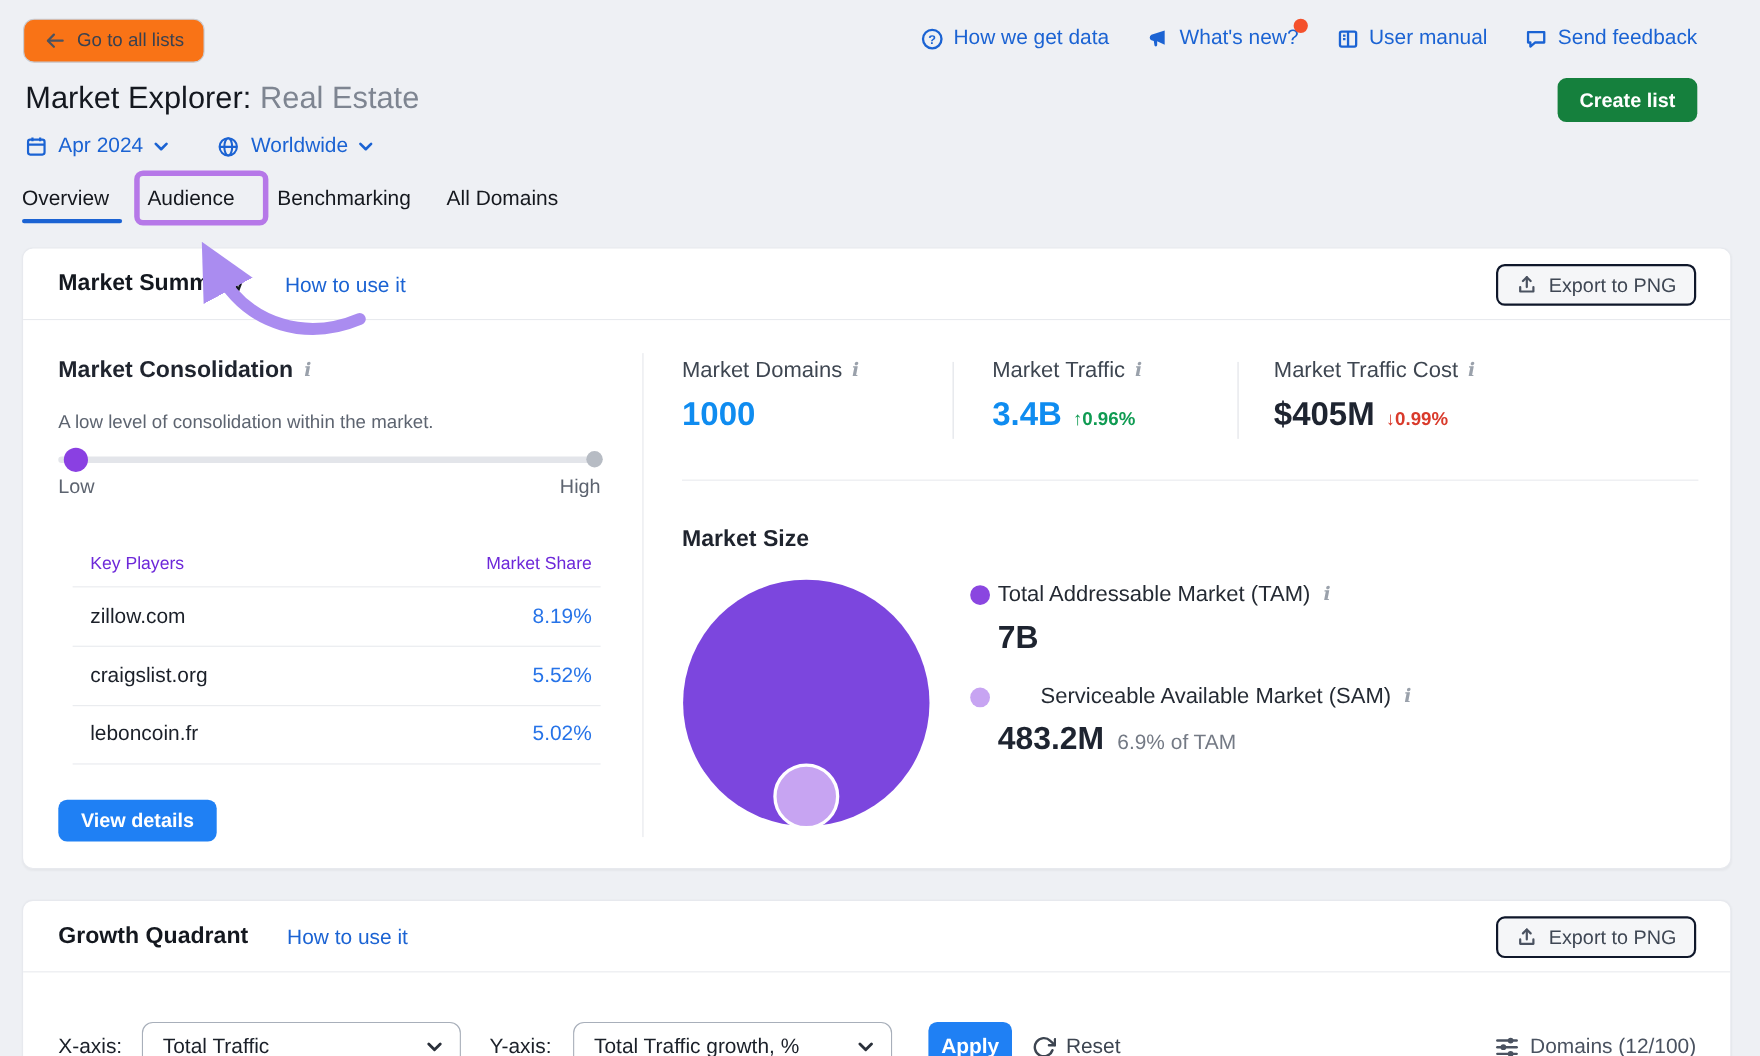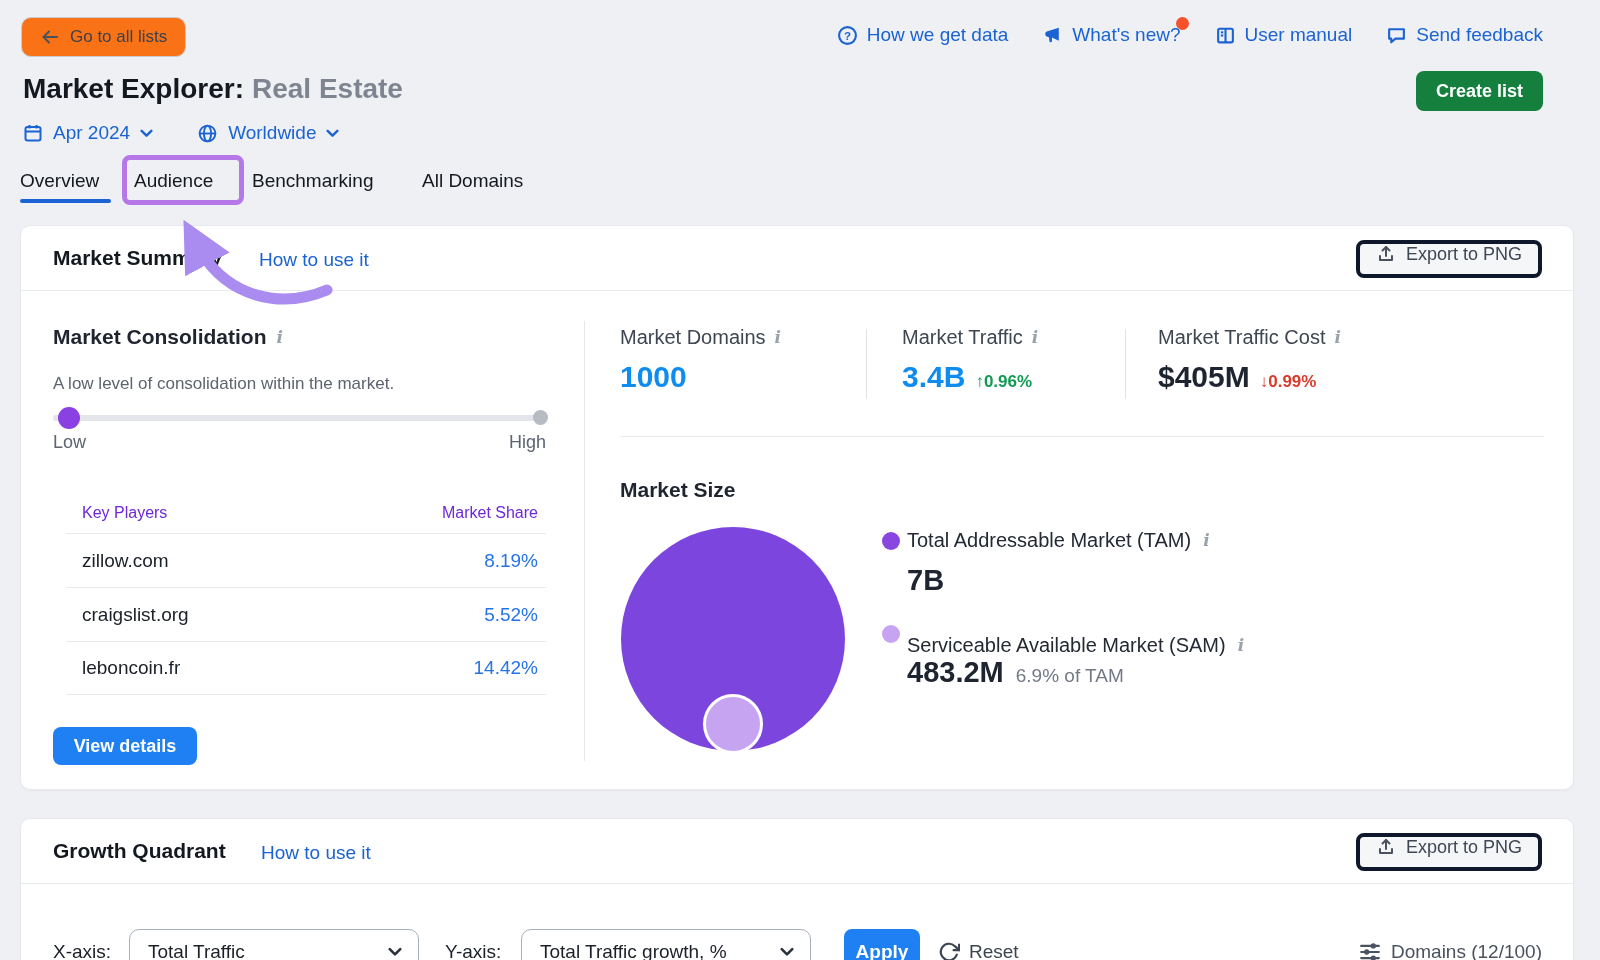--- a/index.html
+++ b/index.html
@@ -15,52 +15,52 @@
   #back-btn { left:21px; top:17px; height:40px; display:flex; align-items:center; gap:10px;
     padding:0 18px; background:#f97316; border:1px solid #c8ccd3; border-radius:10px;
     color:#394150; font-size:17px; cursor:pointer; }
   #back-btn svg { color:#4a5260; }
 
   #top-links { top:24px; right:57px; display:flex; gap:34px; align-items:center; }
   .top-link { display:flex; align-items:center; gap:9px; color:#1b63d3; font-size:19px; cursor:pointer; position:relative; }
   .top-link svg { color:#1b63d3; }
   #notif-dot { position:absolute; top:-7px; right:-8px; width:13px; height:13px; border-radius:50%; background:#f4512c; }
 
-  #page-title { left:23px; top:73px; font-size:28px; font-weight:700; color:#14181f; }
+  #page-title { left:23px; top:73px; font-size:28px; font-weight:400; color:#14181f; }
   #page-title .market-name { color:#7e8591; margin-left:8px; }
 
   #create-list-btn { left:1416px; top:71px; width:127px; height:40px; background:#15803d; color:#fff;
     border:none; border-radius:8px; font-size:18px; font-weight:600; cursor:pointer; font-family:inherit; }
 
   #filters { left:23px; top:122px; display:flex; align-items:center; gap:44px; }
   .filter { display:flex; align-items:center; gap:10px; color:#1b63d3; font-size:19px; cursor:pointer; }
 
   
   .tab { top:170px; font-size:19px; color:#15181e; cursor:pointer; }
   #tab-overview { left:20px; }
   #tab-audience { left:134px; }
   #tab-benchmarking { left:252px; }
-  #tab-alldomains { left:422px; }
+  #tab-alldomains { left:406px; }
   #tab-underline { left:20px; top:199px; width:91px; height:4px; background:#1b63d3; border-radius:2px; }
 
   
   #annot-box { left:122px; top:155px; width:122px; height:50px; border:5px solid #b678e8; border-radius:8px; z-index:20; pointer-events:none; }
   #annot-arrow { left:150px; top:195px; width:200px; height:120px; z-index:20; pointer-events:none; }
 
   
   .card { left:20px; width:1554px; background:#fff; border:1px solid #e7e9ee; border-radius:10px;
     box-shadow:0 1px 2px rgba(20,24,31,.04); }
   #card-summary { top:225px; height:565px; }
   #card-growth { top:818px; height:300px; }
 
   .card-title { left:32px; top:20px; font-size:21px; font-weight:700; color:#14181f; }
   .howto-link { left:238px; top:23px; font-size:19px; color:#1b63d3; cursor:pointer; }
   #gq-howto { left:240px; }
-  .export-btn { right:31px; top:14px; height:38px; display:flex; align-items:flex-start; gap:10px; padding:0 16px;
-    background:#f5f6f8; border:4px solid #0f172a; border-radius:8px; color:#3f4754; font-size:18px; cursor:pointer; font-family:inherit; }
+  .export-btn { right:31px; top:14px; height:38px; display:flex; align-items:center; gap:10px; padding:0 16px;
+    background:#f5f6f8; border:2px solid #0f172a; border-radius:8px; color:#3f4754; font-size:18px; cursor:pointer; font-family:inherit; }
   .export-btn svg { color:#4a5260; }
   .card-head-divider { left:0; top:64px; width:100%; height:1px; background:#e8eaee; }
 
   
   #consol-title { left:32px; top:99px; font-size:21px; font-weight:600; color:#1f242e; display:flex; align-items:center; gap:10px; }
   .info-i { font-family:"DejaVu Serif","Liberation Serif",serif; font-style:italic; font-weight:700;
     color:#9aa1ab; font-size:17px; line-height:1; cursor:pointer; }
   #consol-desc { left:32px; top:148px; font-size:17px; color:#5d6470; }
   #slider { left:32px; top:189px; width:493px; height:6px; background:#e3e5ea; border-radius:3px; }
   #slider-knob-low { left:5px; top:-8px; width:22px; height:22px; border-radius:50%; background:#8a40e2; cursor:grab; }
@@ -95,21 +95,21 @@
   #h-divider { left:599px; top:210px; width:924px; height:1px; background:#e8eaee; }
 
   
   #ms-title { left:599px; top:252px; font-size:21px; font-weight:600; color:#1f242e; }
   #bubble-tam { left:600px; top:301px; width:224px; height:224px; border-radius:50%; background:#7c46de; }
   #bubble-sam { left:682px; top:468px; width:60px; height:60px; border-radius:50%; background:#c7a4f2; border:3px solid #fff; }
   .legend-dot { width:18px; height:18px; border-radius:50%; }
   #tam-dot { left:861px; top:306px; background:#8a46e0; }
   #sam-dot { left:861px; top:399px; background:#c7a4f2; }
   .legend-label { left:886px; font-size:20px; color:#242a33; display:flex; align-items:center; gap:12px;text-align:center; }
-  #tam-label { top:303px; } #sam-label { top:408px; }
+  #tam-label { top:303px; } #sam-label { top:396px;margin-left:39px; }
   .legend-value { left:886px; font-size:29px; font-weight:800; color:#1e2430; display:flex; align-items:baseline; gap:12px; }
   #tam-value { top:338px; } #sam-value { top:430px; }
   #sam-note { font-size:19px; font-weight:400; color:#747a85; }
 
   
   .gq-label { top:110px; height:46px; display:flex; align-items:center; font-size:19px; color:#1b2029; }
   #x-label { left:32px; } #y-label { left:424px; }
   .gq-select { top:110px; width:290px; height:46px; background:#fff; border:1px solid #a8afba; border-radius:10px;
     display:flex; align-items:center; justify-content:space-between; padding:0 16px 0 18px;
     font-size:19px; color:#1b2029; cursor:pointer; }
@@ -250,21 +250,21 @@
     <div class="kp-row">
       <span class="kp-domain">zillow.com</span>
       <span class="kp-share">8.19%</span>
     </div>
     <div class="kp-row">
       <span class="kp-domain">craigslist.org</span>
       <span class="kp-share">5.52%</span>
     </div>
     <div class="kp-row">
       <span class="kp-domain">leboncoin.fr</span>
-      <span class="kp-share">14.42%</span>
+      <span class="kp-share">5.02%</span>
     </div>
   </div>
 
   <button class="abs" id="view-details-btn">View details</button>
 
   <div class="abs" id="v-divider"></div>
 
   <div class="abs metric" id="metric-1">
     <div class="metric-label">
       <span>Market Domains</span>

